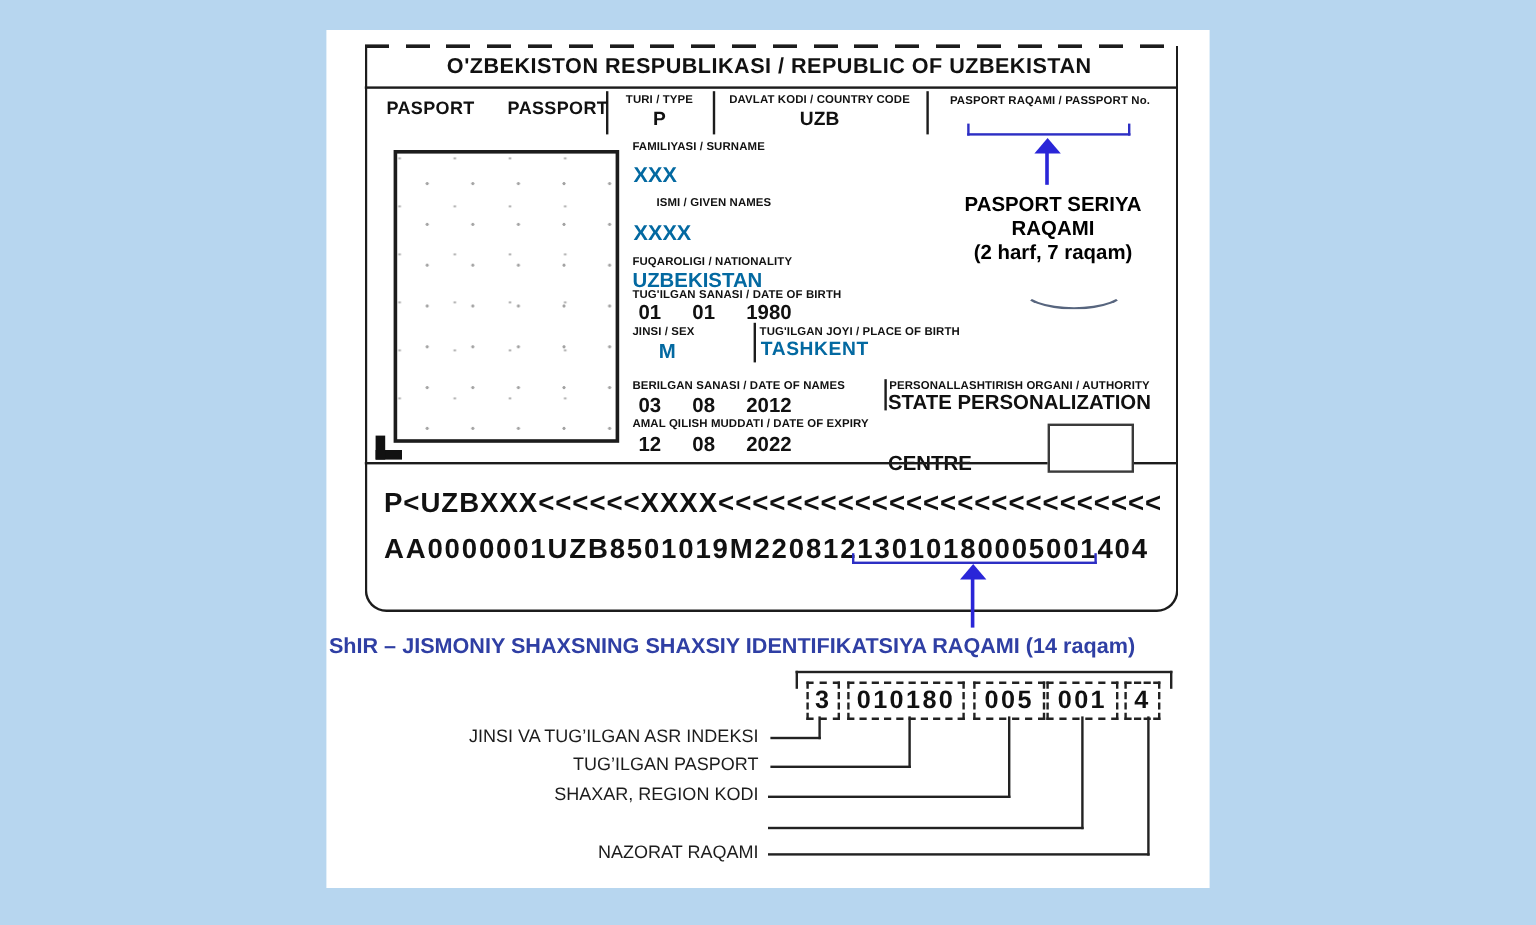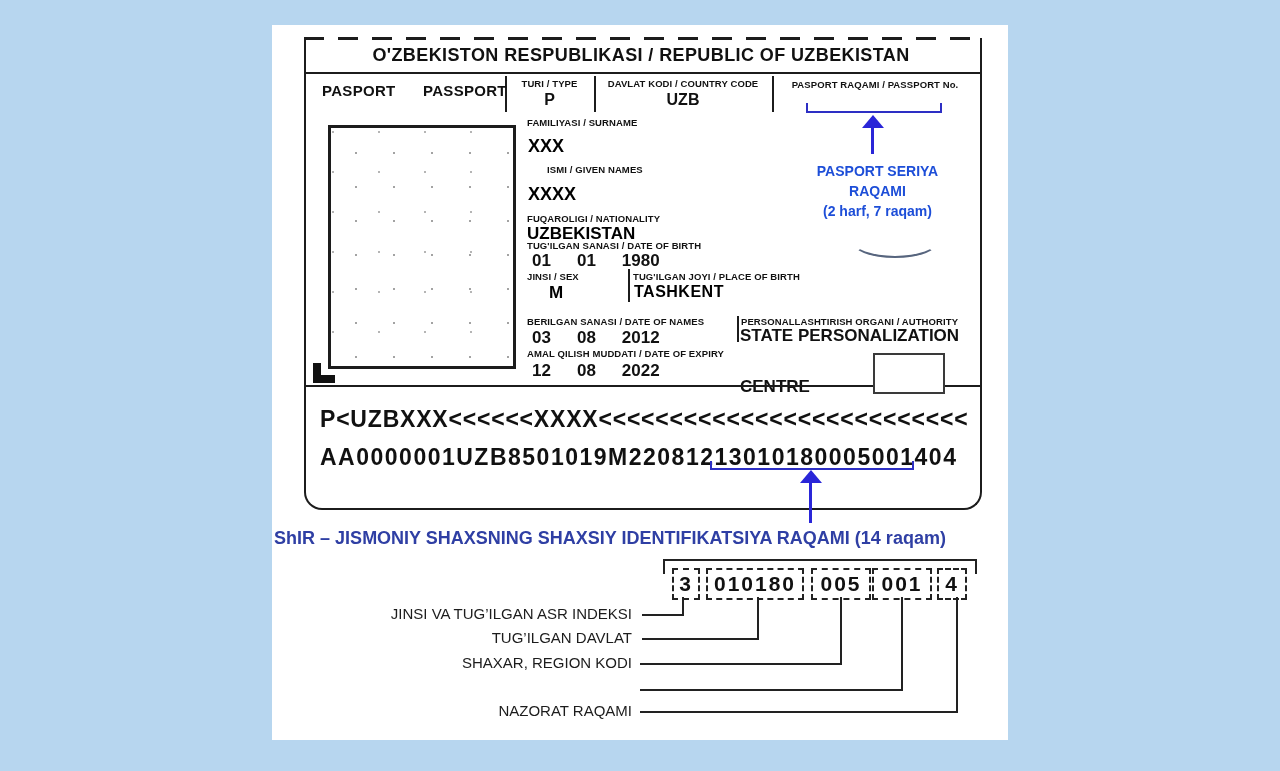--- a/index.html
+++ b/index.html
@@ -10,31 +10,31 @@
   .page-frame{border-left:2px solid #1c1c1c;border-right:2px solid #1c1c1c;border-bottom:2px solid #1c1c1c;
               border-bottom-left-radius:18px;border-bottom-right-radius:18px;}
   .dash-top{height:3px;background:repeating-linear-gradient(90deg,#1c1c1c 0 20px,transparent 20px 34px);}
   .hline{background:#1c1c1c;height:2px;}
   .vline{background:#1c1c1c;width:2px;}
   .page-title{font-weight:bold;font-size:18px;letter-spacing:.4px;text-align:center;color:#111;}
   .hdr-word{font-weight:bold;font-size:15px;color:#111;letter-spacing:.3px;}
   .cell-lbl{font-weight:bold;font-size:9.5px;color:#111;text-align:center;letter-spacing:.1px;white-space:nowrap;}
   .cell-val{font-weight:bold;font-size:16px;color:#111;text-align:center;}
   .fld-lbl{font-weight:bold;font-size:9.5px;color:#111;letter-spacing:.1px;white-space:nowrap;}
-  .fld-val{font-weight:bold;font-size:17px;color:#000000;white-space:nowrap;}
+  .fld-val{font-weight:bold;font-size:17px;color:#0369a1;white-space:nowrap;}
   .date-row{display:inline-flex;gap:26px;font-weight:bold;font-size:17px;color:#111;}
   .photo{border:3px solid #1c1c1c;background:#fff;
          background-image:radial-gradient(#a3a3a3 1.1px,transparent 1.6px),radial-gradient(#b5b5b5 1px,transparent 1.5px);
          background-size:38px 34px,46px 40px;background-position:6px 8px,25px 24px;}
   .corner-L{border-left:8px solid #111;border-bottom:8px solid #111;}
   .mrz{font-weight:bold;font-size:23px;color:#111;white-space:nowrap;}
   .blue-bracket-up{border-left:2px solid #2d2fc4;border-right:2px solid #2d2fc4;border-bottom:2px solid #2d2fc4;}
   .arrow-shaft{width:3px;background:#2a26d8;}
   .arrow-head{width:0;height:0;border-left:11px solid transparent;border-right:11px solid transparent;border-bottom:13px solid #2a26d8;}
-  .note-blue{color:#1d4ed8;font-size:14px;line-height:20px;text-align:center;font-weight:bold;}
+  .note-blue{color:#000000;font-size:17px;line-height:20px;text-align:center;font-weight:bold;}
   .shir-text{color:#2f3fa4;font-size:18px;font-weight:bold;text-align:center;white-space:nowrap;letter-spacing:0;}
   .arc{border:2px solid #57657e;border-color:transparent transparent #57657e transparent;border-radius:50%;}
   .overbrace{border-top:2px solid #222;border-left:2px solid #222;border-right:2px solid #222;}
   .dashed-box{border:2px dashed #222;display:flex;align-items:center;justify-content:center;
               font-weight:bold;font-size:21px;color:#111;letter-spacing:2px;background:#fff;}
   .leader{border-bottom:2px solid #222;border-right:2px solid #222;}
   .bd-label{font-size:15px;color:#1c1c1c;text-align:right;white-space:nowrap;}
   .auth-val{font-weight:bold;font-size:17px;color:#111;white-space:nowrap;letter-spacing:0;}
   .stamp-box{border:2px solid #3a3a3a;background:#fff;}
 </style>
@@ -141,17 +141,17 @@
   <div class="abs dashed-box" style="left:872px;top:568px;width:56px;height:28px;">001</div>
   <div class="abs dashed-box" style="left:937px;top:568px;width:26px;height:28px;">4</div>
 
   <div class="abs leader" style="left:642px;top:597px;width:40px;height:17px;"></div>
   <div class="abs leader" style="left:642px;top:597px;width:115px;height:41px;"></div>
   <div class="abs leader" style="left:640px;top:597px;width:200px;height:66px;"></div>
   <div class="abs leader" style="left:640px;top:597px;width:261px;height:92px;"></div>
   <div class="abs leader" style="left:640px;top:597px;width:316px;height:114px;"></div>
 
   <div class="abs bd-label" style="left:280px;top:605px;width:352px;">JINSI VA TUG’ILGAN ASR INDEKSI</div>
-  <div class="abs bd-label" style="left:280px;top:629px;width:352px;">TUG’ILGAN DAVLAT</div>
+  <div class="abs bd-label" style="left:280px;top:629px;width:352px;">TUG’ILGAN PASPORT</div>
   <div class="abs bd-label" style="left:280px;top:654px;width:352px;">SHAXAR, REGION KODI</div>
   <div class="abs bd-label" style="left:280px;top:702px;width:352px;">NAZORAT RAQAMI</div>
 
 </div>
 
 </body></html>

